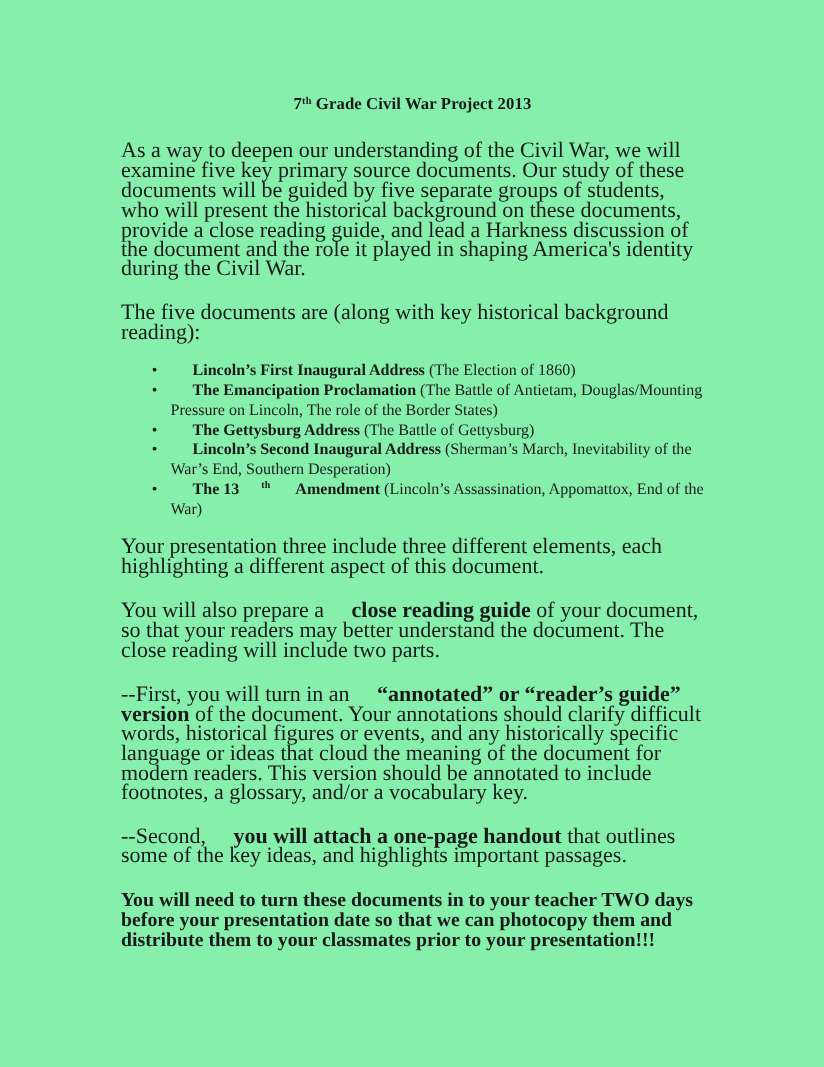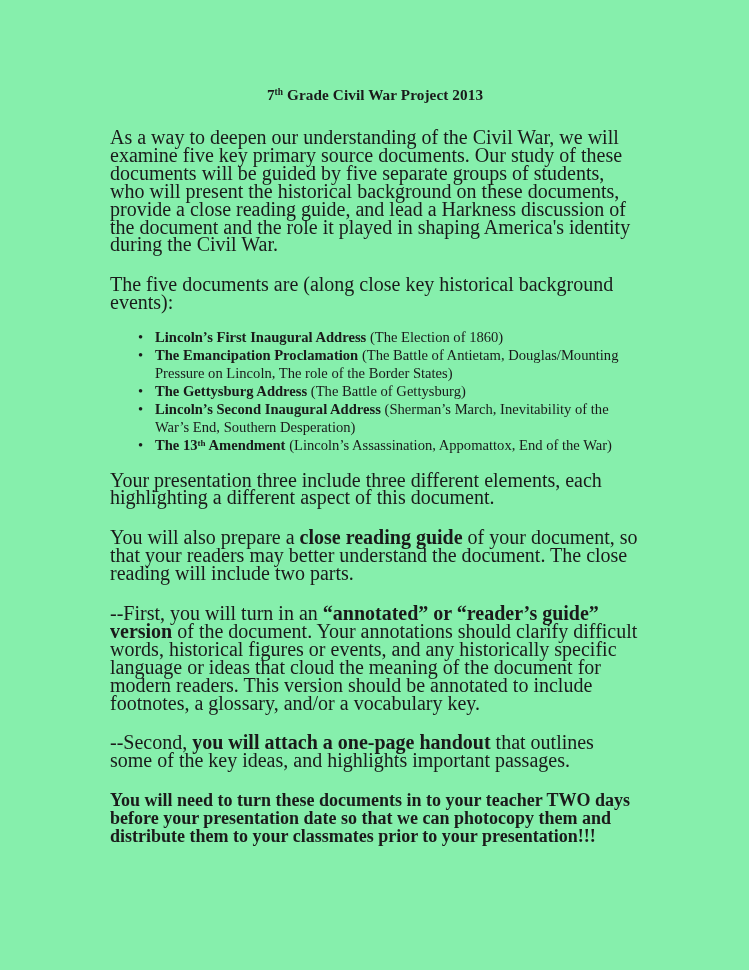--- a/index.html
+++ b/index.html
@@ -64,21 +64,21 @@
     line-height: 17.9px;
     margin: 0;
   }
   ul.doc-list > li .bullet {
     position: absolute;
     left: 28px;
     top: 0;
     font-size: 14.6px;
     line-height: 17.9px;
   }
-  .b { font-weight: bold; }
+  .b { font-weight: bold; margin-left: 20px; }
   .u-head {
     font-size: 14.6px;
     line-height: 17.9px;
     font-weight: bold;
   }
   .u-head .ul-part {
     text-decoration: underline;
     text-underline-offset: 1.5px;
   }
   .dash-lead { white-space: nowrap; }
@@ -96,21 +96,21 @@
   <div class="content">
 
     <h1 class="doc-title"><span>7</span><sup>th</sup><span> Grade Civil War Project 2013</span></h1>
 
     <div class="gap-lg"></div>
 
     <p class="para">As a way to deepen our understanding of the Civil War, we will examine five key primary source documents. Our study of these documents will be guided by five separate groups of students, who will present the historical background on these documents, provide a close reading guide, and lead a Harkness discussion of the document and the role it played in shaping America's identity during the Civil War.</p>
 
     <div class="gap-md"></div>
 
-    <p class="para">The five documents are (along close key historical background events):</p>
+    <p class="para">The five documents are (along with key historical background reading):</p>
 
     <div class="gap-sm"></div>
 
     <ul class="doc-list">
       <li>
         <span class="bullet">•</span><span class="b">Lincoln’s First Inaugural Address</span><span> (The Election of 1860)</span>
       </li>
       <li>
         <span class="bullet">•</span><span class="b">The Emancipation Proclamation</span><span> (The Battle of Antietam, Douglas/Mounting Pressure on Lincoln, The role of the Border States)</span>
       </li>

